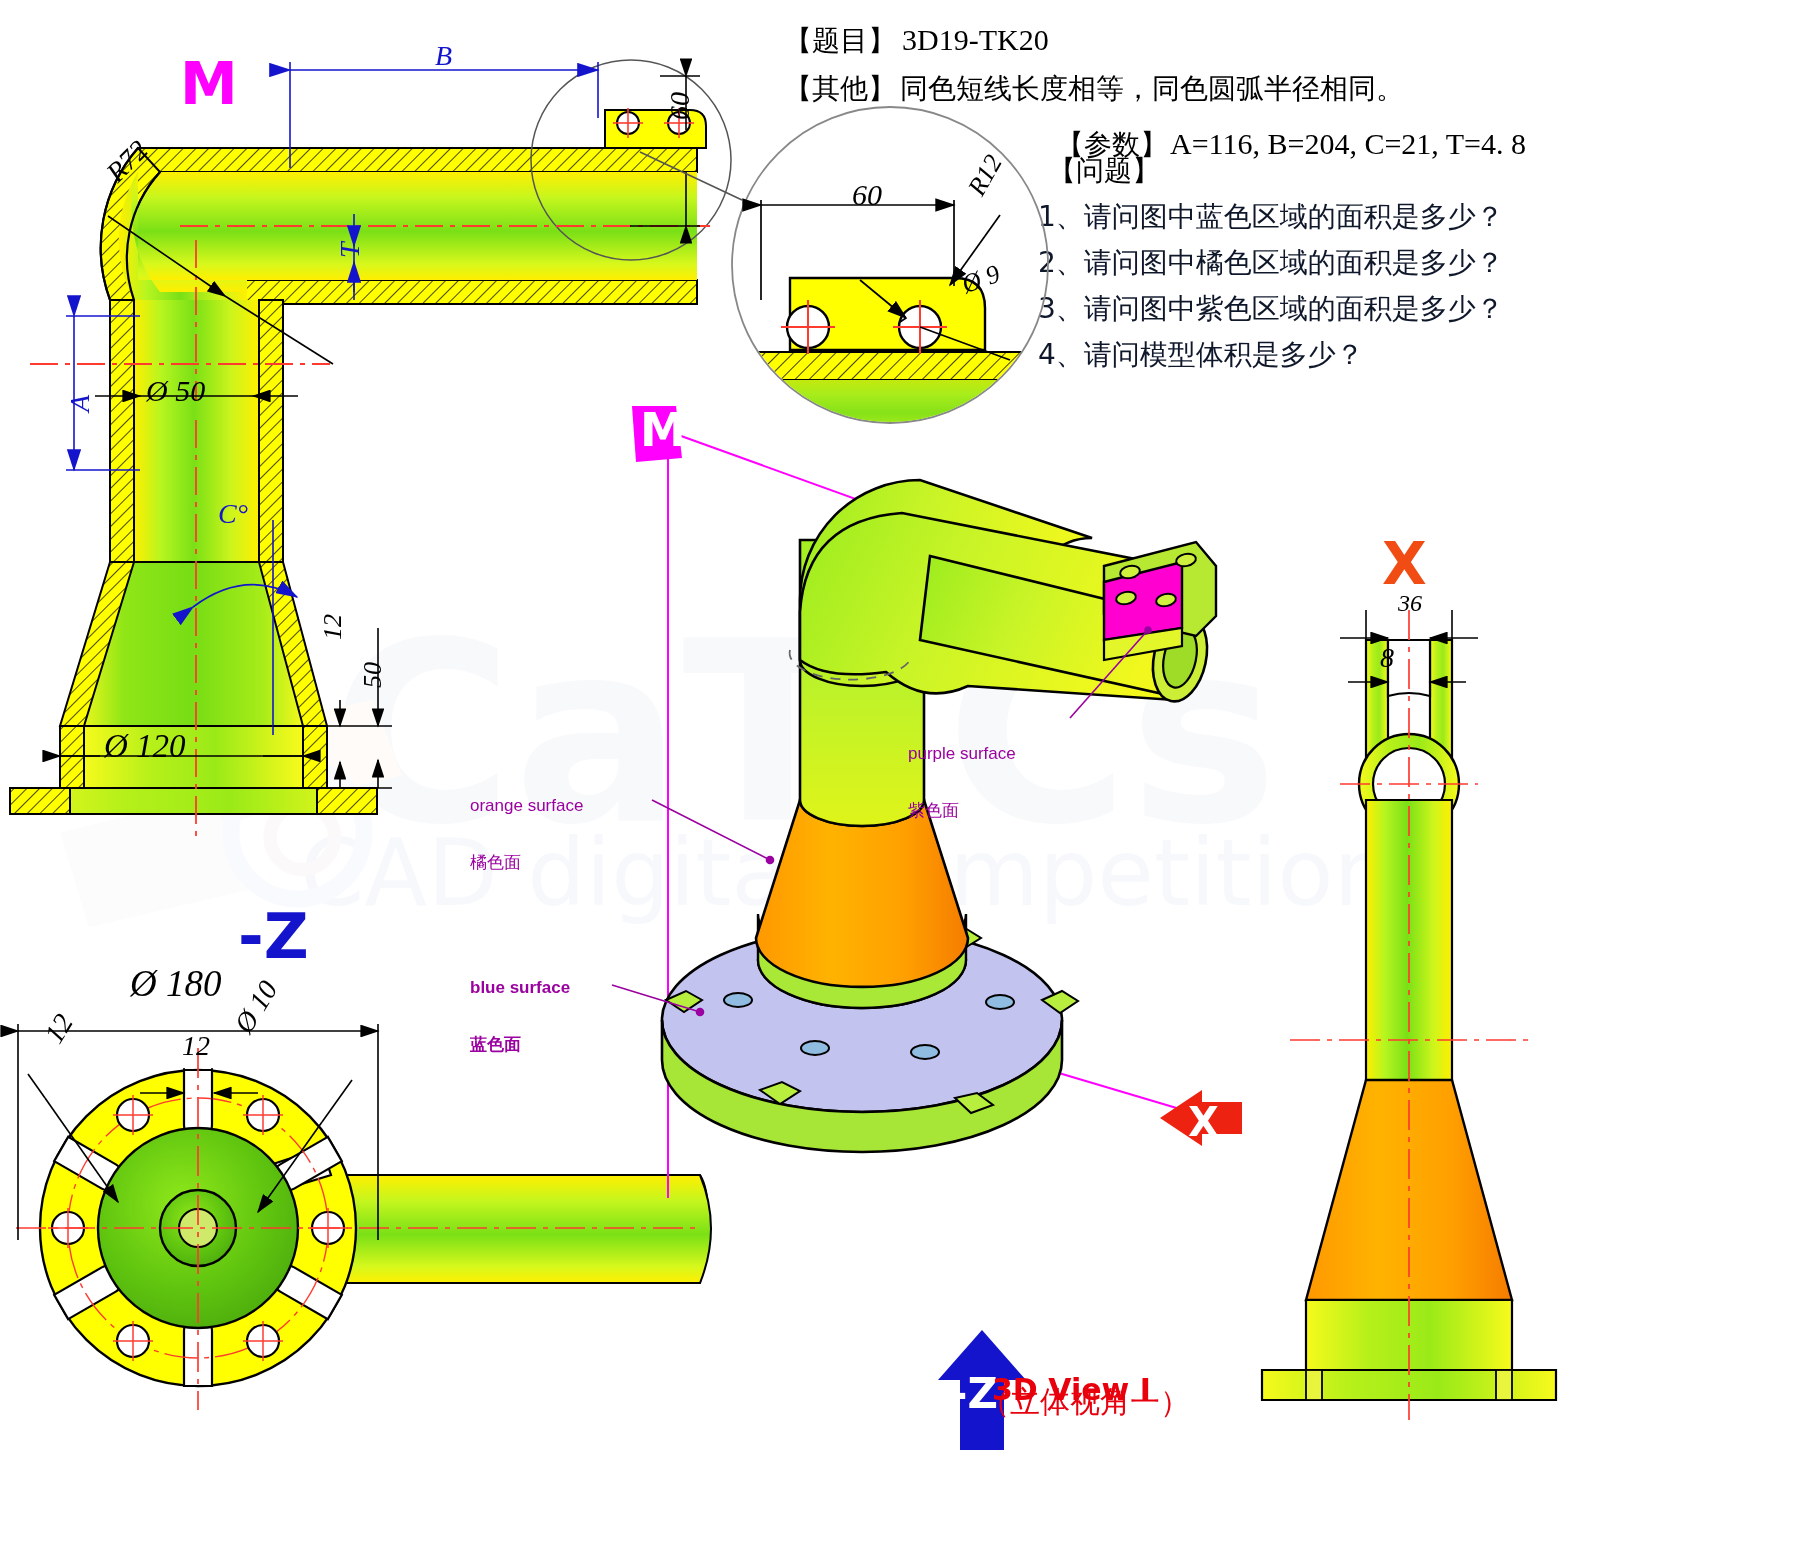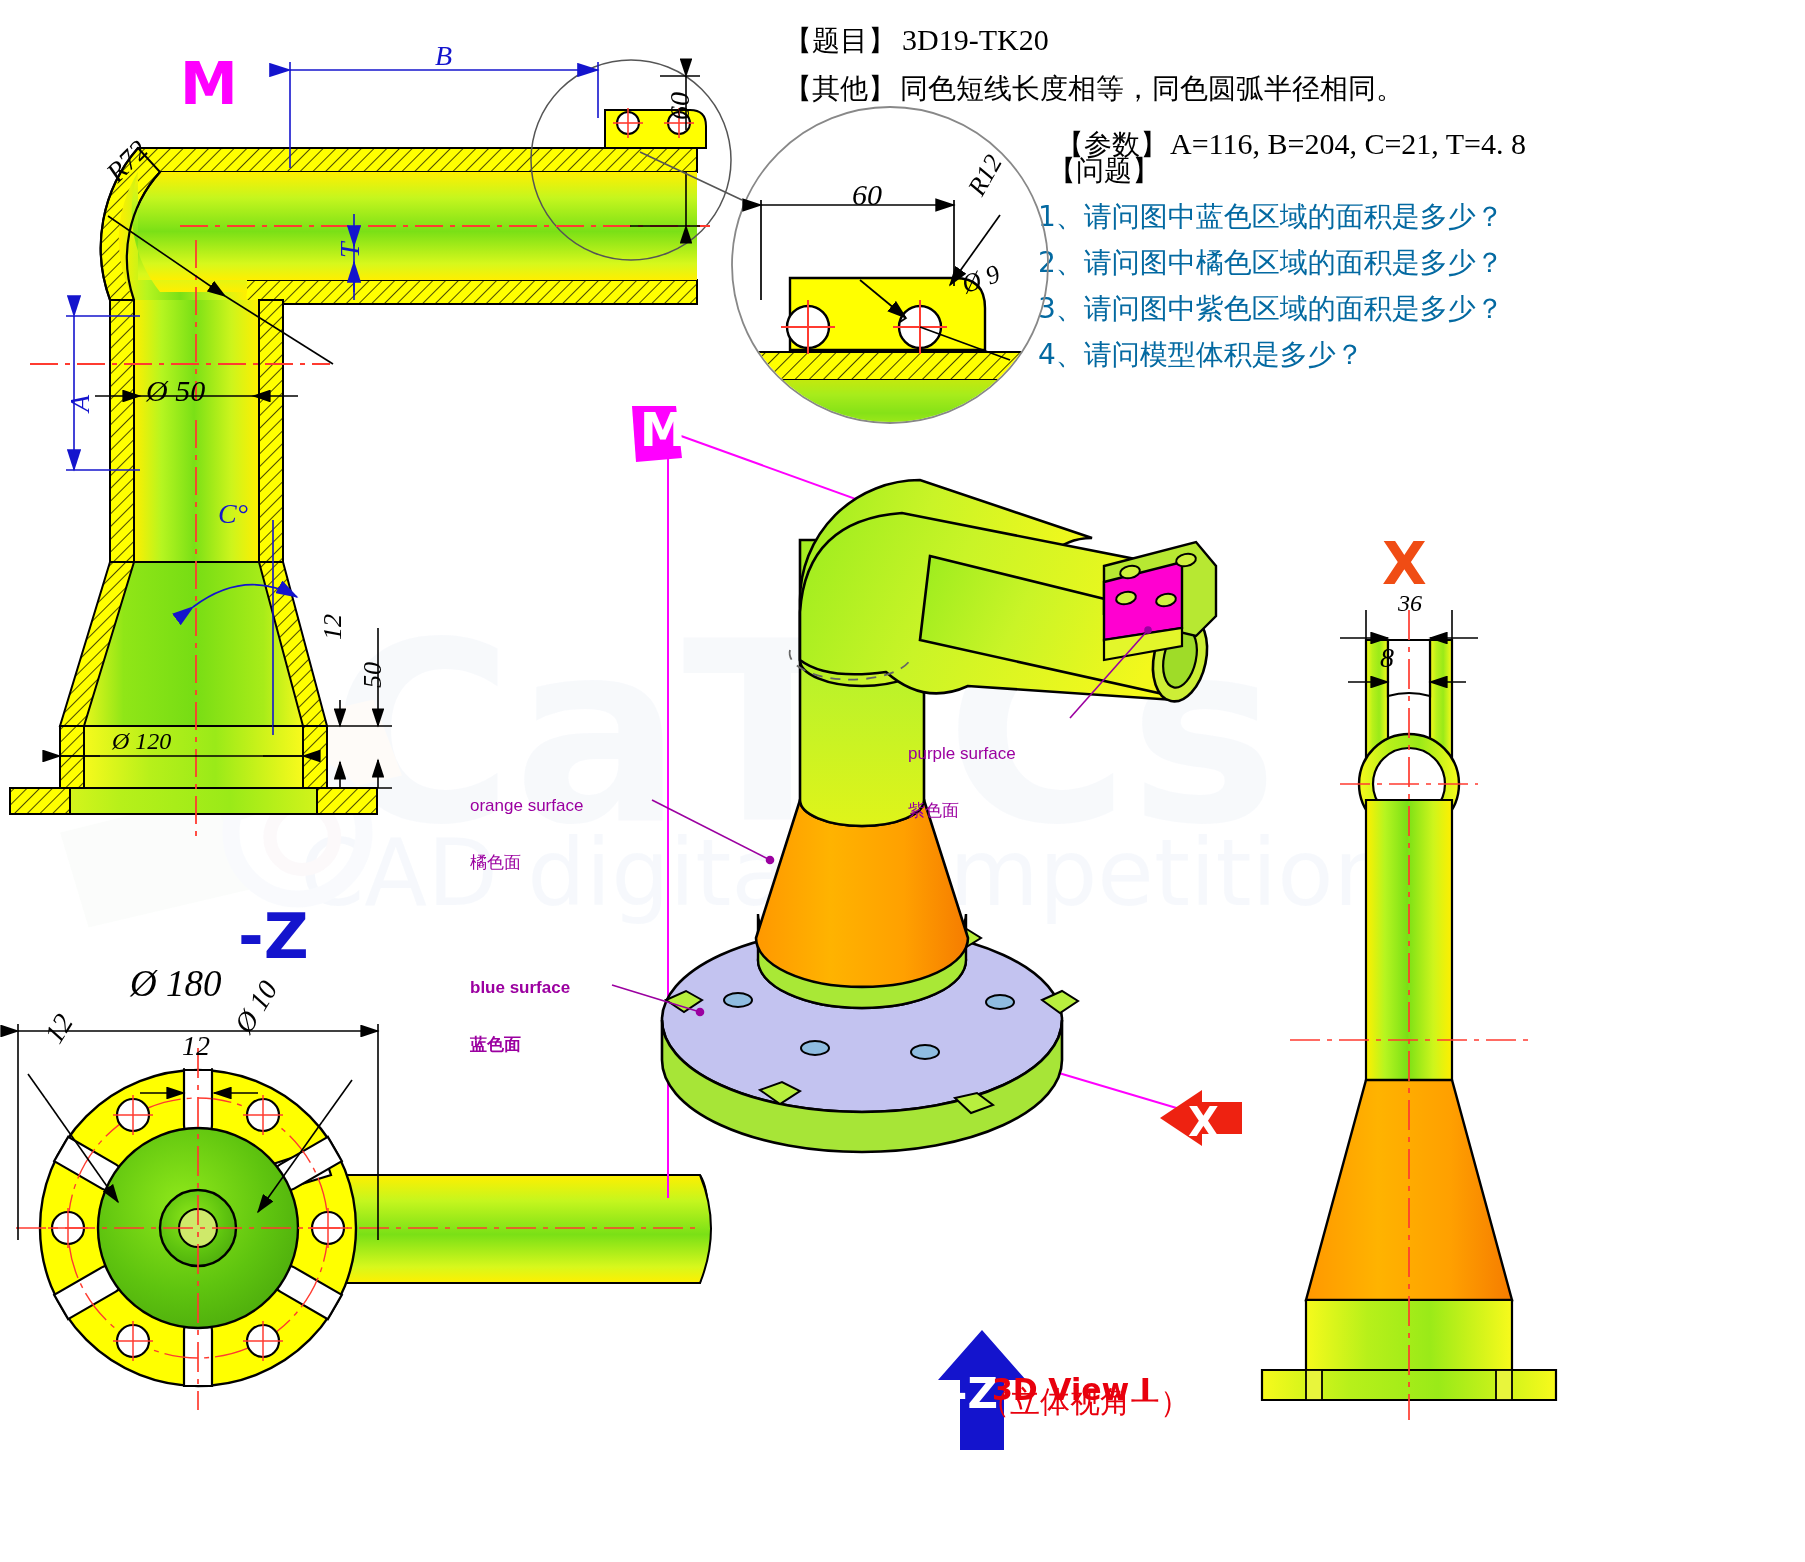--- a/index.html
+++ b/index.html
@@ -4,21 +4,21 @@
 <style>
   html,body{margin:0;padding:0;background:#fff;}
   body{width:1805px;height:1562px;position:relative;overflow:hidden;
        font-family:"Liberation Serif",serif;}
   .abs{position:absolute;}
   .txt{white-space:pre;}
   .dim     {font-family:"Liberation Serif",serif;font-style:italic;color:#000;}
   .dimblue {font-family:"Liberation Serif",serif;font-style:italic;color:#1414cd;}
   .head    {font-family:"DejaVu Sans",sans-serif;font-size:28px;color:#000;}
   .headser {font-family:"Liberation Serif",serif;font-size:30px;color:#000;}
-  .q       {font-family:"DejaVu Sans",sans-serif;font-size:28px;color:#0369a1;}
+  .q       {font-family:"DejaVu Sans",sans-serif;font-size:28px;color:#0f172a;}
   .lblmag  {font-family:"Liberation Sans",sans-serif;font-size:17px;color:#9b00a0;line-height:1.12;}
   .viewmark{font-family:"DejaVu Sans",sans-serif;font-weight:bold;}
 
   
   #wm{position:absolute;left:0;top:0;width:1805px;height:1562px;
       pointer-events:none;opacity:1;}
 
   
   svg{position:absolute;left:0;top:0;overflow:visible;}
   .nofill{fill:none;}
@@ -252,21 +252,21 @@
 </svg>
 
 <div class="abs txt dimblue" style="left:435px;top:40px;font-size:28px;">B</div>
 <div class="abs txt dimblue" style="left:334px;top:258px;font-size:28px;transform:rotate(-90deg);transform-origin:left top;">T</div>
 <div class="abs txt dimblue" style="left:64px;top:412px;font-size:28px;transform:rotate(-90deg);transform-origin:left top;">A</div>
 <div class="abs txt dim" style="left:146px;top:374px;font-size:30px;text-align:center;">Ø 50</div>
 <div class="abs txt dim" style="left:100px;top:166px;font-size:28px;transform:rotate(-45deg);transform-origin:left top;">R72</div>
 <div class="abs txt dimblue" style="left:218px;top:498px;font-size:28px;">C°</div>
 <div class="abs txt dim" style="left:318px;top:640px;font-size:26px;transform:rotate(-90deg);transform-origin:left top;">12</div>
 <div class="abs txt dim" style="left:358px;top:688px;font-size:26px;transform:rotate(-90deg);transform-origin:left top;">50</div>
-<div class="abs txt dim" style="left:112px;top:728px;font-size:24px;">Ø 120</div>
+<div class="abs txt dim" style="left:104px;top:728px;font-size:33px;">Ø 120</div>
 <div class="abs txt dim" style="left:664px;top:120px;font-size:28px;transform:rotate(-90deg);transform-origin:left top;">60</div>
 
 <div class="abs txt viewmark" style="left:180px;top:50px;font-size:58px;color:#ff00ff;">M</div>
 
 <svg width="1805" height="1562">
 
   <line x1="640" y1="152" x2="742" y2="200" stroke="#555" stroke-width="1.5"></line>
 
   <circle cx="890" cy="265" r="158" class="nofill" stroke="#888" stroke-width="1.8"></circle>
   <clipPath id="detClip">

